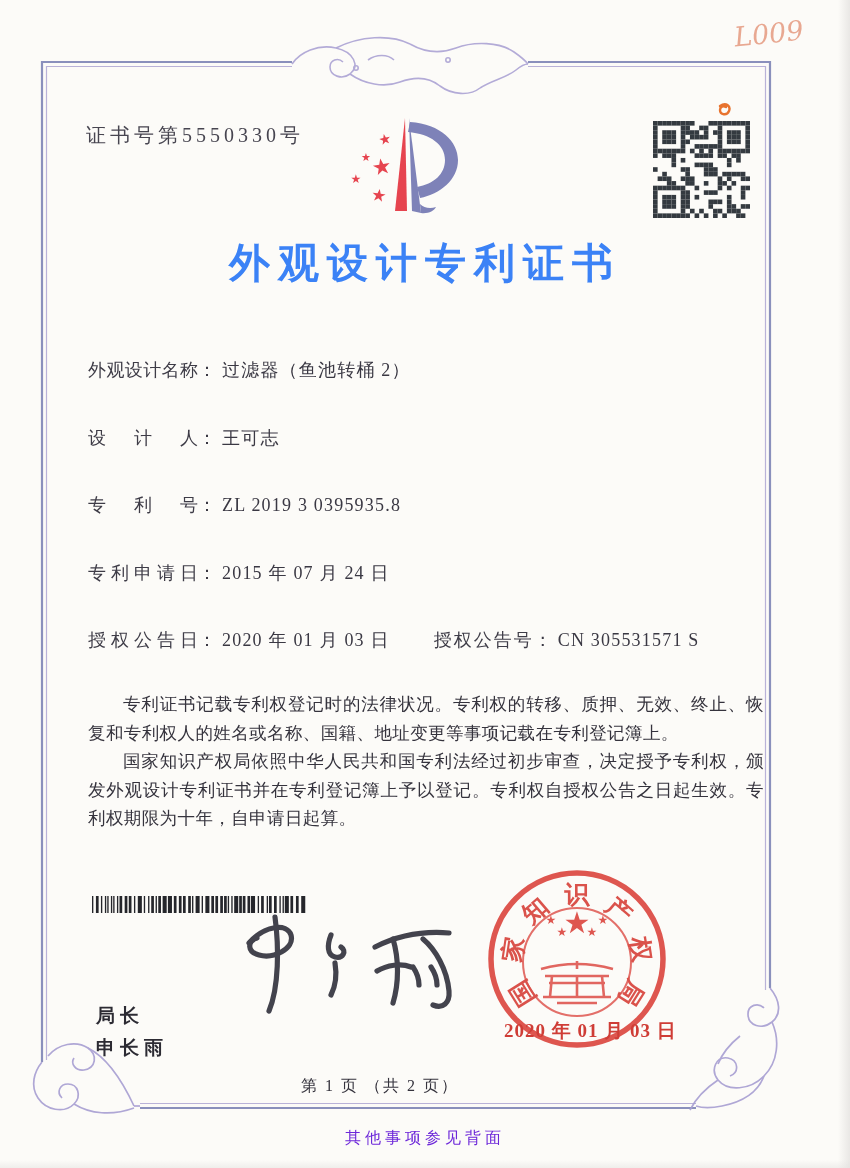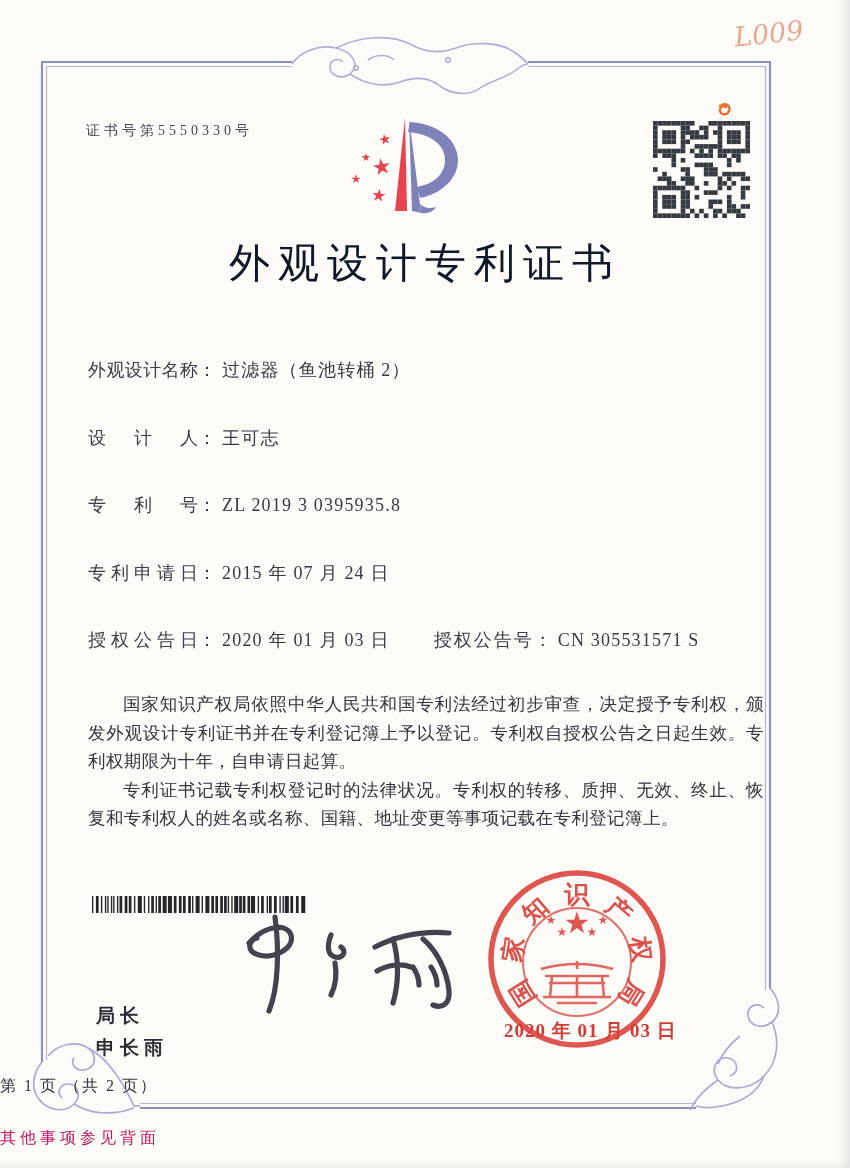--- a/index.html
+++ b/index.html
@@ -7,50 +7,50 @@
     position:relative;width:850px;height:1168px;overflow:hidden;
     background:#fcfbf8;
     font-family:"Liberation Serif","DejaVu Serif",serif;
     color:#3a3843;
   }
   .scan-edge-right{position:absolute;top:0;right:0;width:12px;height:100%;
     background:linear-gradient(to left,#d9d7d5,rgba(255,255,255,0));opacity:.55;}
   .scan-edge-bottom{position:absolute;bottom:0;left:0;width:100%;height:8px;
     background:linear-gradient(to top,#e3e1df,rgba(255,255,255,0));opacity:.5;}
   .frame{position:absolute;left:0;top:0;}
-  .cert-no{position:absolute;left:86px;top:122px;font-size:14px;letter-spacing:4px;color:#474550;}
+  .cert-no{position:absolute;left:86px;top:122px;font-size:20px;letter-spacing:4px;color:#474550;}
   .hand-note{position:absolute;left:734px;top:18px;font-size:27px;color:#e59a80;
     font-style:italic;transform:rotate(-6deg);font-family:"DejaVu Serif",serif;opacity:.85;}
   .logo{position:absolute;left:346px;top:108px;}
   .qr{position:absolute;left:653px;top:121px;}
   .orange-mark{position:absolute;left:714px;top:102px;}
   .title{position:absolute;left:0;top:236px;width:100%;margin:0;text-align:center;
-    font-size:41px;font-weight:normal;letter-spacing:8px;color:#0f172a;}
+    font-size:41px;font-weight:bold;letter-spacing:8px;color:#3b82f6;}
   .fields{position:absolute;left:88px;top:342px;width:676px;font-size:18px;color:#3a3843;}
   .field-row{margin-bottom:27.5px;white-space:nowrap;}
   .flabel{display:inline-block;width:110px;text-align:justify;text-align-last:justify;
     vertical-align:bottom;color:#3e3c47;margin-top:16px;}
   .fcolon{margin-right:6px;}
   .fvalue{letter-spacing:1.2px;font-family:Liberation Serif, serif;}
   .flabel2{margin-left:44px;letter-spacing:2px;color:#3e3c47;}
   .paras{position:absolute;left:88px;top:690px;width:676px;font-size:17.5px;
     line-height:28.5px;text-align:justify;color:#35333d;letter-spacing:.4px;}
   .paras p{margin:0;text-indent:2em;}
   .barcode{position:absolute;left:92px;top:896px;}
   .director{position:absolute;left:96px;top:1000px;
     font-family:"Liberation Sans","DejaVu Sans",sans-serif;
     font-size:19px;font-weight:600;letter-spacing:5px;line-height:32px;color:#2c2b33;}
   .signature{position:absolute;left:215px;top:903px;}
   .seal{position:absolute;left:484px;top:866px;}
   .seal-date{position:absolute;left:504px;top:1018px;font-size:19px;color:#cf3d36;
     letter-spacing:1px;font-weight:600;}
-  .page-info{position:absolute;left:0;top:1076px;width:744px;
+  .page-info{position:absolute;left:8px;top:1076px;width:744px;text-align:center;
     font-size:16px;letter-spacing:2px;color:#35333d;}
-  .back-note{position:absolute;left:0;top:1128px;width:100%;
-    font-size:16px;letter-spacing:4px;color:#be185d;}
+  .back-note{position:absolute;left:0;top:1128px;width:100%;text-align:center;
+    font-size:16px;letter-spacing:4px;color:#6d28d9;}
 </style>
 </head>
 <body>
 
 <div class="page">
 
   <svg class="frame" width="850" height="1168" viewBox="0 0 850 1168">
     <g stroke="#8a90bc" fill="none" stroke-width="2.2">
       <path d="M292,62 L42,62 L42,1062"></path>
       <path d="M528,62 L770,62 L770,988"></path>
@@ -340,22 +340,22 @@
 
   <div id="fields" class="fields">
       <div class="field-row"><span class="flabel">外观设计名称</span><span class="fcolon">：</span><span class="fvalue">过滤器（鱼池转桶 2）</span></div>
       <div class="field-row"><span class="flabel">设计人</span><span class="fcolon">：</span><span class="fvalue">王可志</span></div>
       <div class="field-row"><span class="flabel">专利号</span><span class="fcolon">：</span><span class="fvalue">ZL 2019 3 0395935.8</span></div>
       <div class="field-row"><span class="flabel">专利申请日</span><span class="fcolon">：</span><span class="fvalue">2015 年 07 月 24 日</span></div>
       <div class="field-row"><span class="flabel">授权公告日</span><span class="fcolon">：</span><span class="fvalue">2020 年 01 月 03 日</span><span class="flabel2">授权公告号</span><span class="fcolon">：</span><span class="fvalue">CN 305531571 S</span></div>
     </div>
 
   <div class="paras">
+    <p>专利证书记载专利权登记时的法律状况。专利权的转移、质押、无效、终止、恢复和专利权人的姓名或名称、国籍、地址变更等事项记载在专利登记簿上。</p>
     <p>国家知识产权局依照中华人民共和国专利法经过初步审查，决定授予专利权，颁发外观设计专利证书并在专利登记簿上予以登记。专利权自授权公告之日起生效。专利权期限为十年，自申请日起算。</p>
-    <p>专利证书记载专利权登记时的法律状况。专利权的转移、质押、无效、终止、恢复和专利权人的姓名或名称、国籍、地址变更等事项记载在专利登记簿上。</p>
   </div>
 
   <svg id="barcode" class="barcode" width="216" height="17" viewBox="0 0 216 17">
       <rect x="0.00" y="0" width="1.35" height="17" fill="#25262b"></rect>
       <rect x="3.92" y="0" width="2.70" height="17" fill="#25262b"></rect>
       <rect x="8.94" y="0" width="1.35" height="17" fill="#25262b"></rect>
       <rect x="12.89" y="0" width="1.35" height="17" fill="#25262b"></rect>
       <rect x="15.27" y="0" width="1.35" height="17" fill="#25262b"></rect>
       <rect x="18.90" y="0" width="1.35" height="17" fill="#25262b"></rect>
       <rect x="21.19" y="0" width="1.35" height="17" fill="#25262b"></rect>

